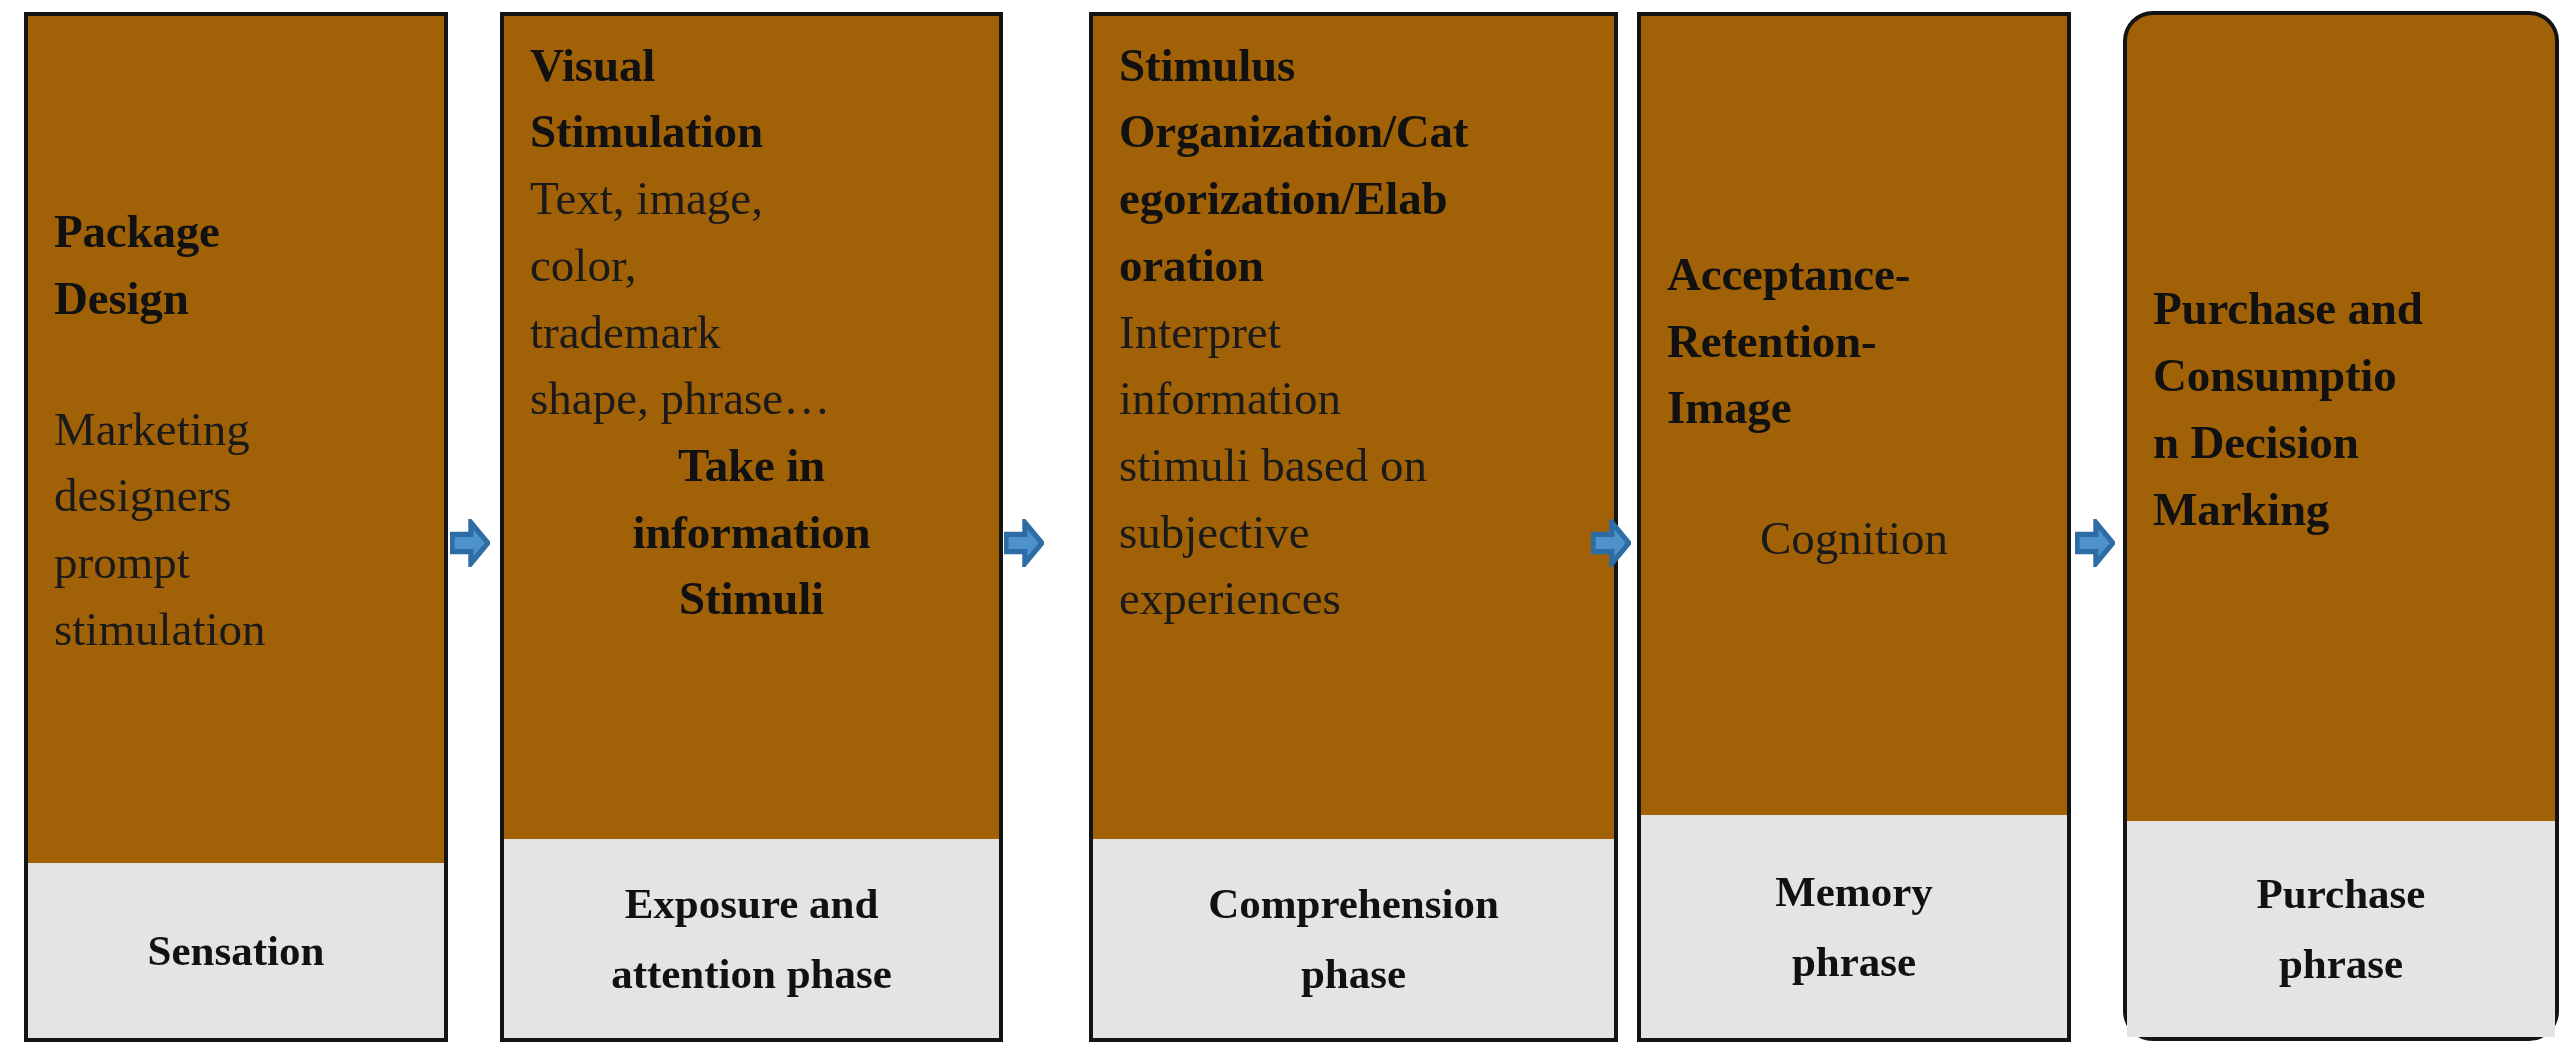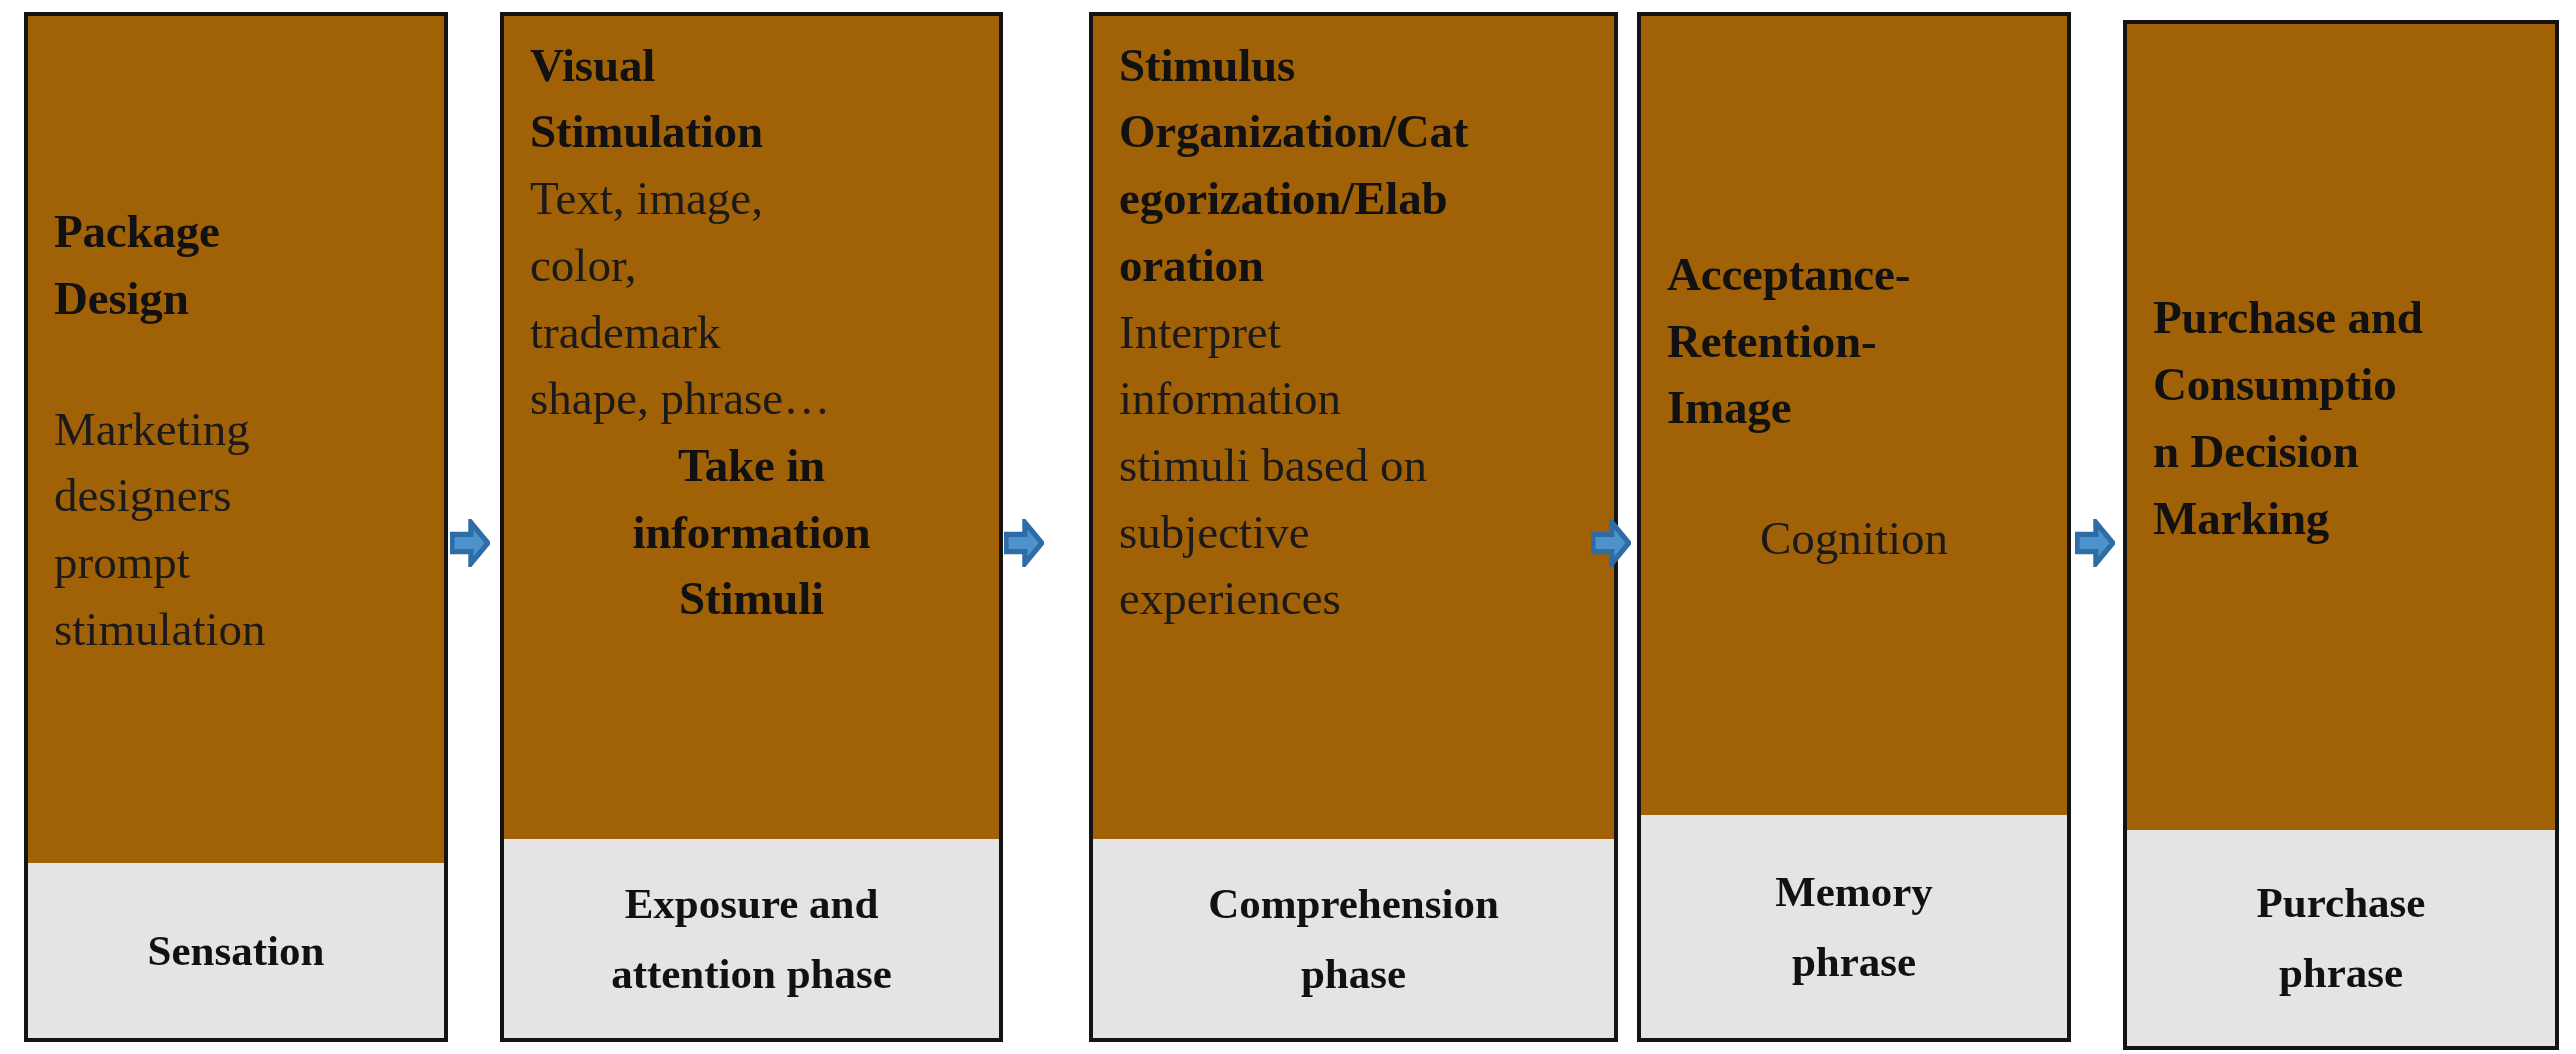--- a/index.html
+++ b/index.html
@@ -172,21 +172,21 @@
     <div class="phase-band" style="height:223px; white-space:pre-line;">Memory
 phrase</div>
   </div>
 
   <div class="flow-arrow" style="left:2075px; top:519px;">
     <svg viewBox="0 0 46 56" xmlns="http://www.w3.org/2000/svg">
       <path d="M2 18 L24 18 L24 4 L44 28 L24 52 L24 38 L2 38 Z" fill="#4e92cc" stroke="#2d6ca5" stroke-width="6" stroke-linejoin="miter"></path>
     </svg>
   </div>
 
-  <div class="stage-box" style="left:2123px; top:20px; width:436px; height:1030px;">
+  <div class="stage-box" style="left:2123px; top:11px; width:436px; height:1030px;border-radius:30px;">
     <div class="stage-body vcenter">
       <div class="stage-heading" style="white-space:pre-line;">Purchase and
 Consumptio
 n Decision
 Marking</div>
     </div>
     <div class="phase-band" style="height:216px; white-space:pre-line;">Purchase
 phrase</div>
   </div>
 

